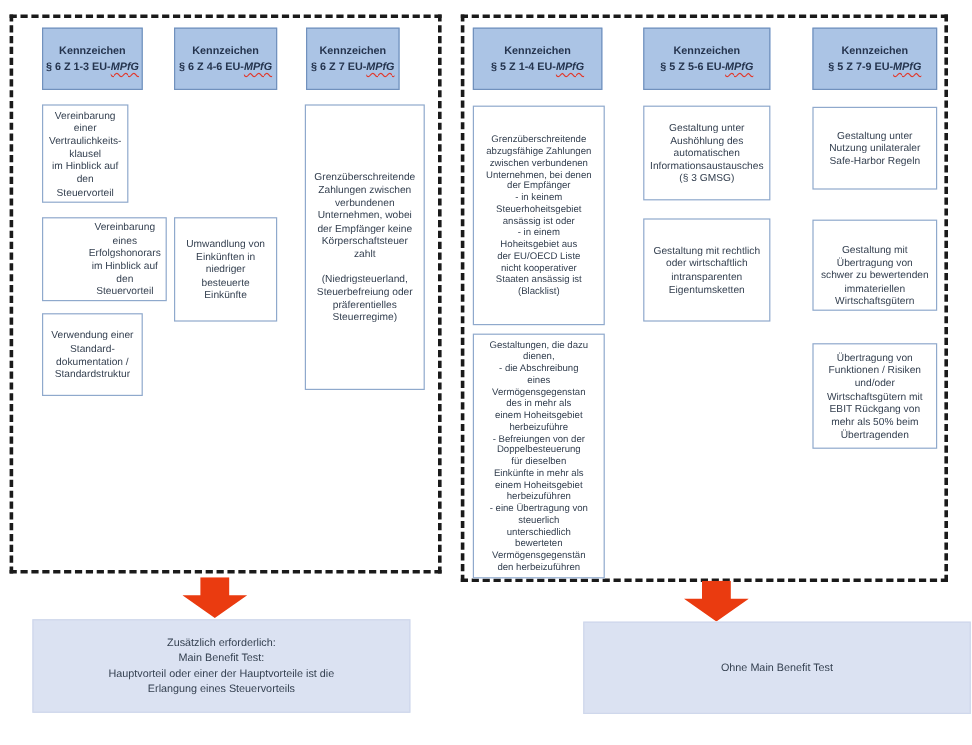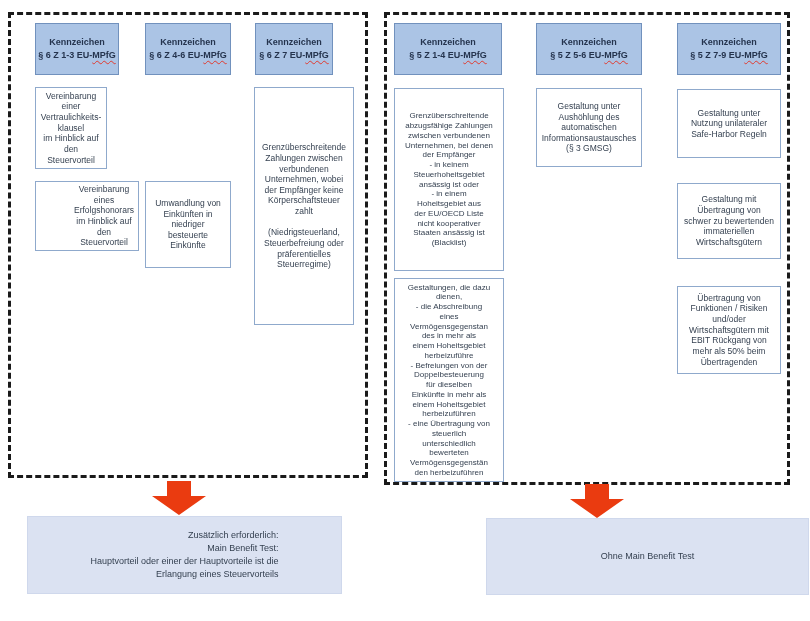--- a/index.html
+++ b/index.html
@@ -11,34 +11,34 @@
     position:absolute;border:3px dashed #1a1a1a;box-sizing:border-box;background:transparent;
   }
   #group-left{left:8px;top:12px;width:360px;height:466px;}
   #group-right{left:384px;top:12px;width:406px;height:473px;}
   .hdr{
     position:absolute;box-sizing:border-box;background:#abc4e5;border:1px solid #7191bd;
     display:flex;flex-direction:column;align-items:center;justify-content:center;
     text-align:center;font-size:9px;font-weight:600;color:#25344e;line-height:1.5;
   }
   .hdr .sq{
-    text-decoration:underline wavy #e03a2f 1px;text-underline-offset:2px;
+    text-decoration:underline wavy #e03a2f 1px;text-underline-offset:2px;font-style:italic;
   }
   .box{
     position:absolute;box-sizing:border-box;background:#ffffff;border:1px solid #8fa9cc;
     display:flex;align-items:center;justify-content:center;text-align:center;
     overflow:hidden;padding:2px;
   }
   .box .bt{white-space:pre-line;font-size:8.5px;line-height:1.25;color:#333f4f;}
   .box.dense .bt{font-size:8px;line-height:1.22;}
   .arrow{position:absolute;}
   .arrow polygon{fill:#ea3b10;}
   .footer{
     position:absolute;box-sizing:border-box;background:#dbe2f2;border:1px solid #cfd8ec;
-    display:flex;align-items:center;justify-content:center;text-align:right;
+    display:flex;align-items:center;justify-content:center;text-align:center;
   }
   .footer .bt{white-space:pre-line;font-size:9px;line-height:1.45;color:#333f4f;}
 </style>
 </head>
 <body>
 
 <div class="group" id="group-left">
 
   <div class="hdr" style="left:24px;top:8px;width:84px;height:52px;">
     <span>Kennzeichen</span>
@@ -58,20 +58,26 @@
 Vertraulichkeits-
 klausel
 im Hinblick auf den
 Steuervorteil</span>
     </div>
   <div class="box" style="left:24px;top:166px;width:104px;height:70px;padding-left:36px;">
       <span class="bt">Vereinbarung eines
 Erfolgshonorars
 im Hinblick auf den
 Steuervorteil</span>
+    </div>
+  <div class="box" style="left:24px;top:246px;width:84px;height:69px;">
+      <span class="bt">Verwendung einer
+Standard-
+dokumentation /
+Standardstruktur</span>
     </div>
 
   <div class="box" style="left:134px;top:166px;width:86px;height:87px;">
       <span class="bt">Umwandlung von
 Einkünften in
 niedriger
 besteuerte
 Einkünfte</span>
     </div>
 
@@ -145,27 +151,33 @@
 den herbeizuführen</span>
     </div>
 
   <div class="box" style="left:149px;top:73px;width:106px;height:79px;">
       <span class="bt">Gestaltung unter
 Aushöhlung des
 automatischen
 Informationsaustausches
 (§ 3 GMSG)</span>
     </div>
+  <div class="box" style="left:149px;top:167px;width:106px;height:86px;">
+      <span class="bt">Gestaltung mit rechtlich
+oder wirtschaftlich
+intransparenten
+Eigentumsketten</span>
+    </div>
 
   <div class="box" style="left:290px;top:74px;width:104px;height:69px;">
       <span class="bt">Gestaltung unter
 Nutzung unilateraler
 Safe-Harbor Regeln</span>
     </div>
-  <div class="box" style="left:290px;top:168px;width:104px;height:76px;">
+  <div class="box" style="left:290px;top:168px;width:104px;height:76px;align-items:flex-end;">
       <span class="bt">Gestaltung mit
 Übertragung von
 schwer zu bewertenden
 immateriellen
 Wirtschaftsgütern</span>
     </div>
   <div class="box" style="left:290px;top:271px;width:104px;height:88px;">
       <span class="bt">Übertragung von
 Funktionen / Risiken
 und/oder

